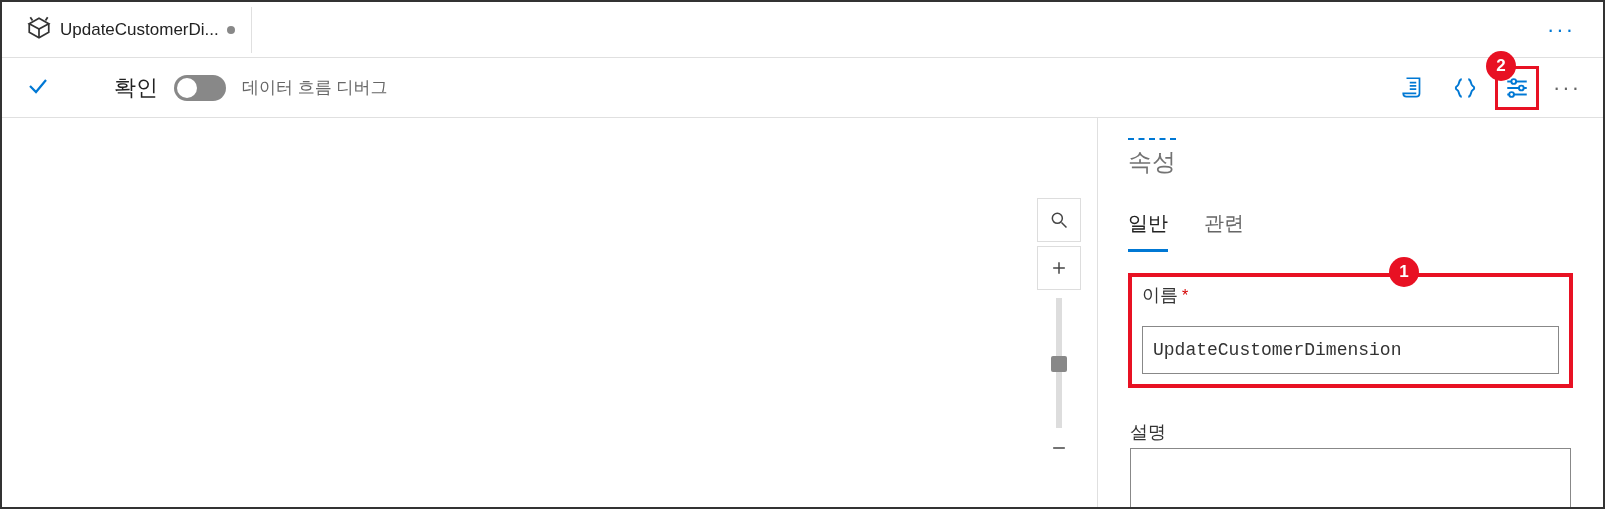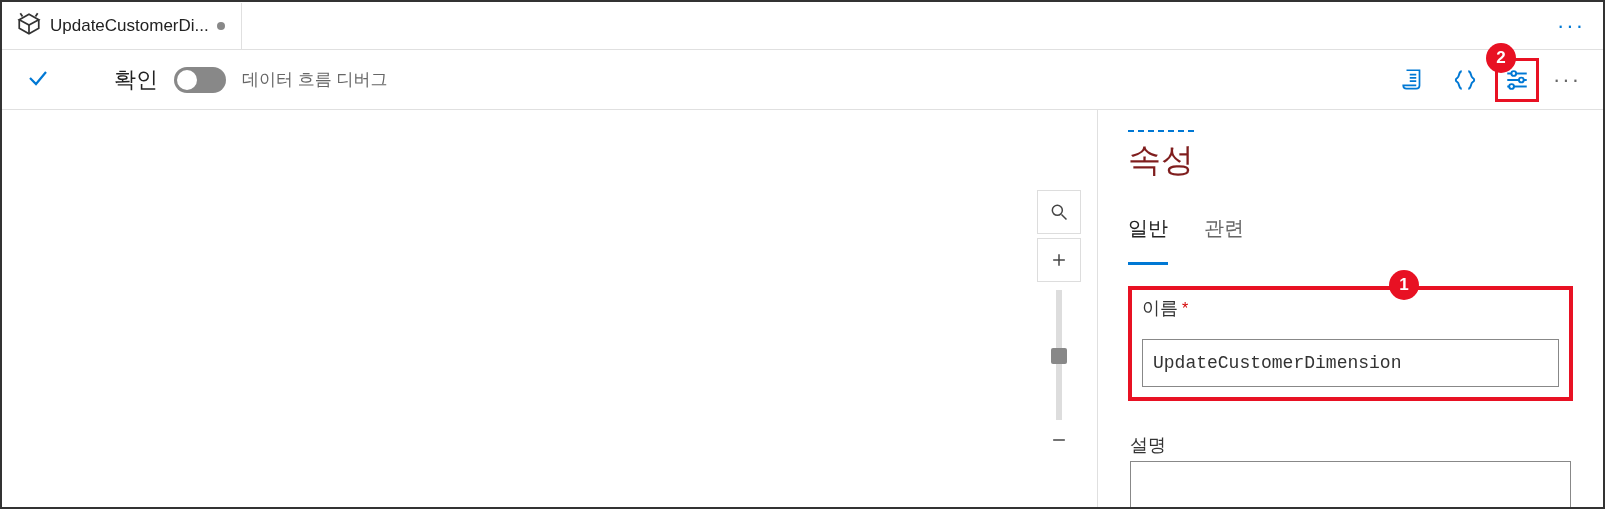--- a/index.html
+++ b/index.html
@@ -11,22 +11,22 @@
     border: 2px solid #333;
     overflow: hidden;
     position: relative;
   }
 
   
   .tab-bar {
     display: flex;
     align-items: center;
     border-bottom: 1px solid #e0e0e0;
-    height: 48px;
-    padding: 0 6px;
+    height: 56px;
+    padding: 0 16px;
     gap: 40px;
   }
   .tab {
     display: flex;
     align-items: center;
     gap: 8px;
     padding: 8px 16px 8px 8px;
     border-right: 1px solid #e0e0e0;
     max-width: 280px;
   }
@@ -182,36 +182,36 @@
     left: -5px;
     top: 58px;
   }
 
   
   .panel {
     width: 505px;
     padding: 20px 30px;
   }
   .panel-title {
-    font-size: 33px;
-    color: #7f1d1d;
+    font-size: 24px;
+    color: #737373;
     display: inline-block;
     border-top: 2px dashed #0078d4;
     padding-top: 6px;
   }
   .tabs-row {
     display: flex;
     gap: 36px;
     margin-top: 32px;
     border-bottom: 1px solid transparent;
   }
   .ptab {
     font-size: 20px;
     color: #666;
-    padding-bottom: 20px;
+    padding-bottom: 12px;
     cursor: pointer;
   }
   .ptab.active {
     color: #222;
     border-bottom: 3px solid #0078d4;
   }
 
   .name-block {
     margin-top: 20px;
     border: 4px solid #e81123;

